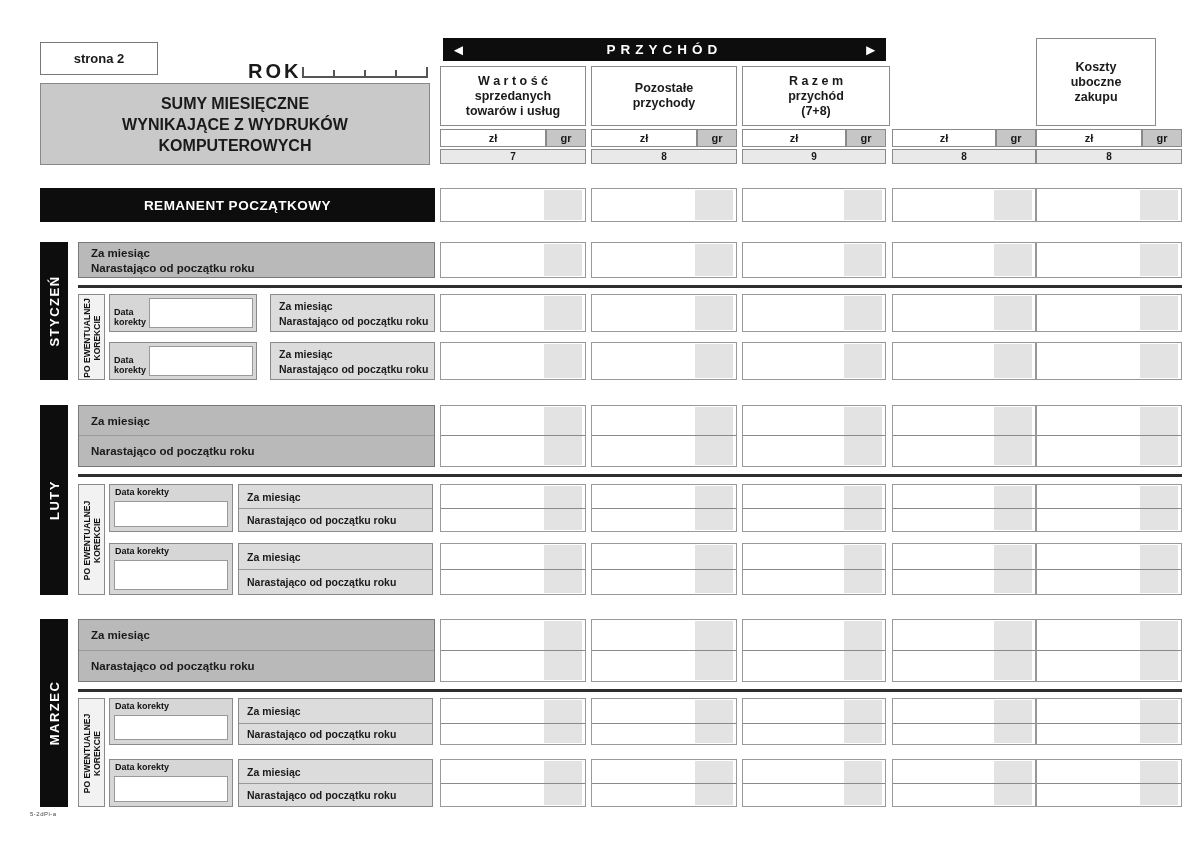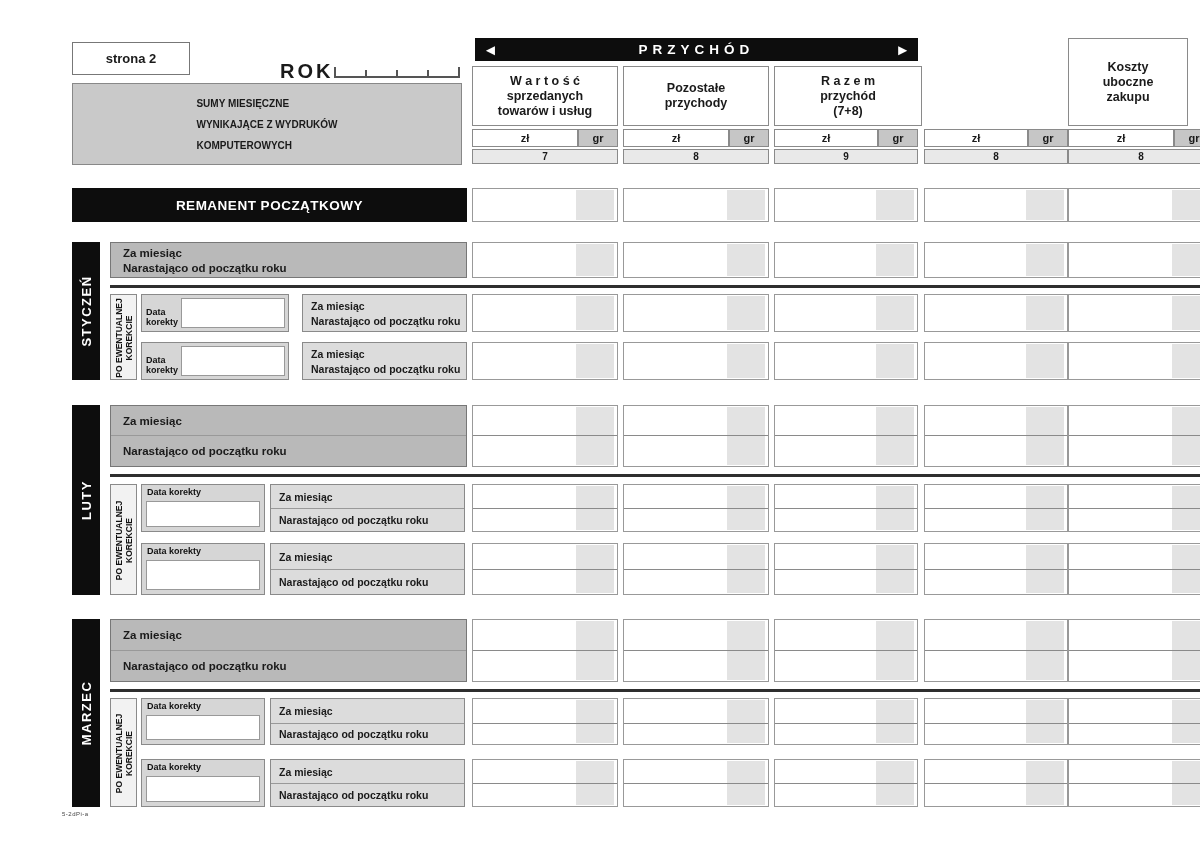--- a/index.html
+++ b/index.html
@@ -1,26 +1,26 @@
 <!DOCTYPE html>
 <html><head>
 <meta charset="utf-8">
 <style>
   html,body{margin:0;padding:0;background:#fff;}
   body{width:1200px;height:848px;position:relative;font-family:"Liberation Sans",sans-serif;color:#1a1a1a;}
-  #form{position:absolute;inset:0;margin-left:32px;}
+  #form{position:absolute;inset:0;}
   .abs{position:absolute;box-sizing:border-box;}
   .preline{white-space:pre-line;}
 
   
   .strona-box{border:1px solid #777;background:#fff;display:flex;align-items:center;justify-content:center;font-weight:bold;font-size:13px;}
   .rok-label{font-weight:bold;font-size:20px;letter-spacing:3px;}
   .rok-bracket{border-bottom:2px solid #555;}
   .rok-bracket i{position:absolute;bottom:0;width:2px;background:#555;}
-  .title-box{background:#c9c9c9;border:1px solid #888;display:flex;align-items:center;justify-content:center;text-align:left;font-weight:bold;font-size:10px;line-height:21px;}
+  .title-box{background:#c9c9c9;border:1px solid #888;display:flex;align-items:center;justify-content:center;text-align:center;font-weight:bold;font-size:16px;line-height:21px;}
 
   
   .banner{background:#0d0d0d;color:#fff;display:flex;align-items:center;justify-content:center;}
   .banner .cap{font-weight:bold;font-size:13.5px;letter-spacing:5px;}
   .banner .arr{position:absolute;top:0;height:100%;display:flex;align-items:center;font-size:15px;line-height:1;}
   .colhead{background:#fff;border:1px solid #8a8a8a;display:flex;align-items:center;justify-content:center;text-align:center;font-weight:bold;font-size:12.5px;line-height:15px;}
   .unit-zl{background:#fff;border:1px solid #8a8a8a;display:flex;align-items:center;justify-content:center;font-weight:bold;font-size:11px;}
   .unit-gr{background:#c6c6c6;border:1px solid #8a8a8a;display:flex;align-items:center;justify-content:center;font-weight:bold;font-size:11px;}
   .colnum{background:#e9e9e9;border:1px solid #8a8a8a;display:flex;align-items:center;justify-content:center;font-weight:bold;font-size:10px;}
 

